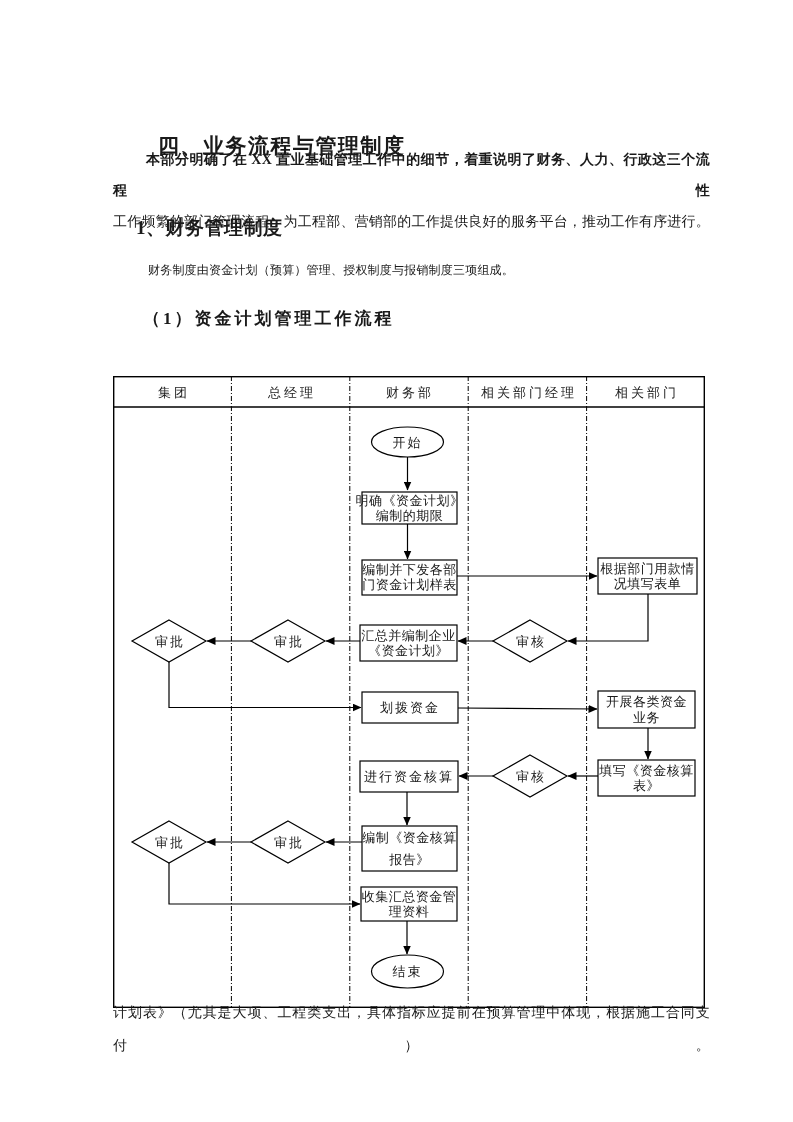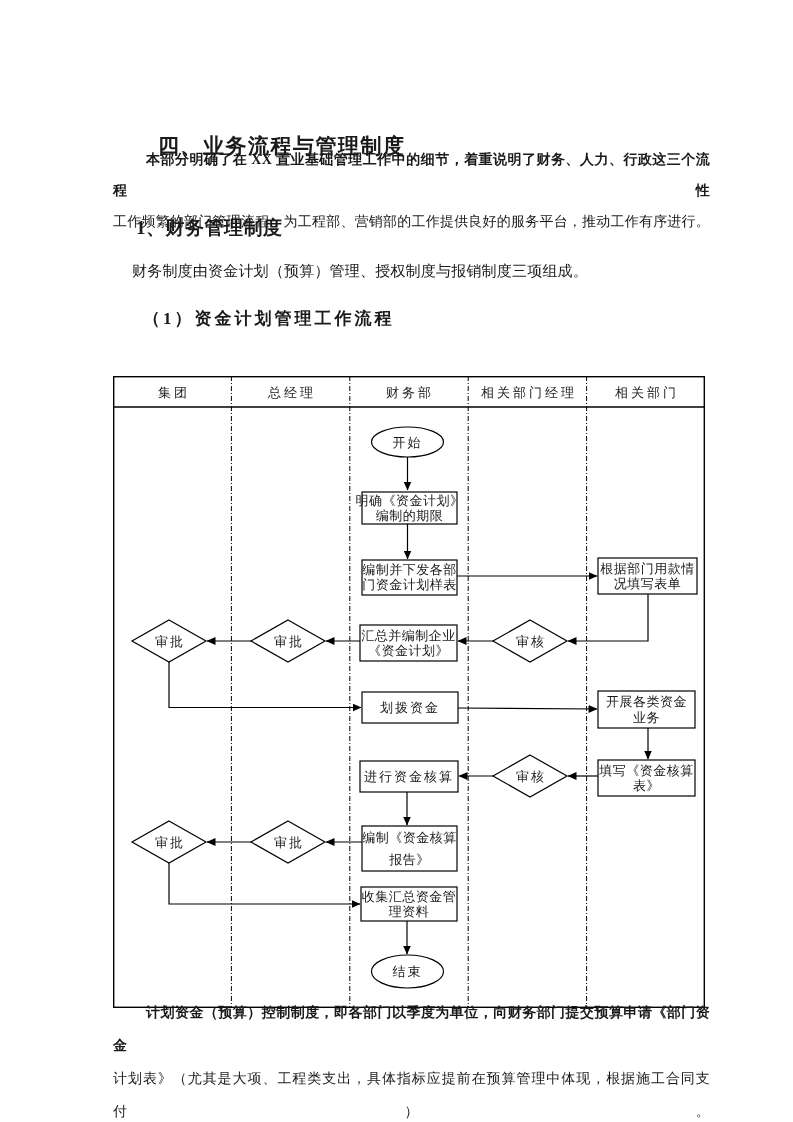--- a/index.html
+++ b/index.html
@@ -9,21 +9,21 @@
     overflow:hidden;
   }
   .abs{position:absolute;}
   .h1{left:158px;top:101px;font-size:21px;font-weight:bold;letter-spacing:1.5px;margin-top:31px;}
   .para{width:597px;font-size:14px;letter-spacing:0.2px;}
   .p1{left:113px;top:144px;line-height:31px;}
   .p3{left:113px;top:996px;line-height:33px;}
   .jline{text-align:justify;text-align-last:justify;}
   .indent1{text-indent:33px;font-weight:bold;}
   .h2{left:136px;top:215px;font-size:19px;font-weight:bold;letter-spacing:0.5px;font-family:Liberation Serif, serif;}
-  .p2{left:132px;top:262px;font-size:15px;letter-spacing:0.2px;}
+  .p2{left:148px;top:262px;font-size:12px;letter-spacing:0.2px;}
   .h3{left:143px;top:307px;font-size:17px;font-weight:bold;letter-spacing:3px;}
   .chart{left:113px;top:376px;}
   svg{display:block;}
   .frame{fill:none;stroke:#000;stroke-width:1.4;}
   .hline{stroke:#000;stroke-width:1.4;}
   .lane-div{stroke:#000;stroke-width:1;stroke-dasharray:5 2 1 2;}
   .node{fill:#fff;stroke:#000;stroke-width:1.2;}
   .conn{fill:none;stroke:#000;stroke-width:1.2;}
   text{fill:#1a1a1a;}
   .lanehdr{font-size:13px;letter-spacing:3px;text-anchor:middle;}
@@ -143,15 +143,14 @@
   <rect class="node" x="248" y="511" width="96" height="34"></rect>
   <text class="nlabel" x="296" y="525">收集汇总资金管</text>
   <text class="nlabel" x="296" y="540">理资料</text>
 
   <ellipse class="node" cx="294.5" cy="595.5" rx="36" ry="16.5"></ellipse>
   <text class="nlabel2" x="294.5" y="600">结束</text>
 </svg>
 </div>
 
 <div class="abs para p3">
-  <div class="jline indent1">计划资金（预算）控制制度，即各部门以季度为单位，向财务部门提交预算申请《部门资金</div>
   <div class="jline">计划表》（尤其是大项、工程类支出，具体指标应提前在预算管理中体现，根据施工合同支付）。</div>
 </div>
 
 </body></html>

